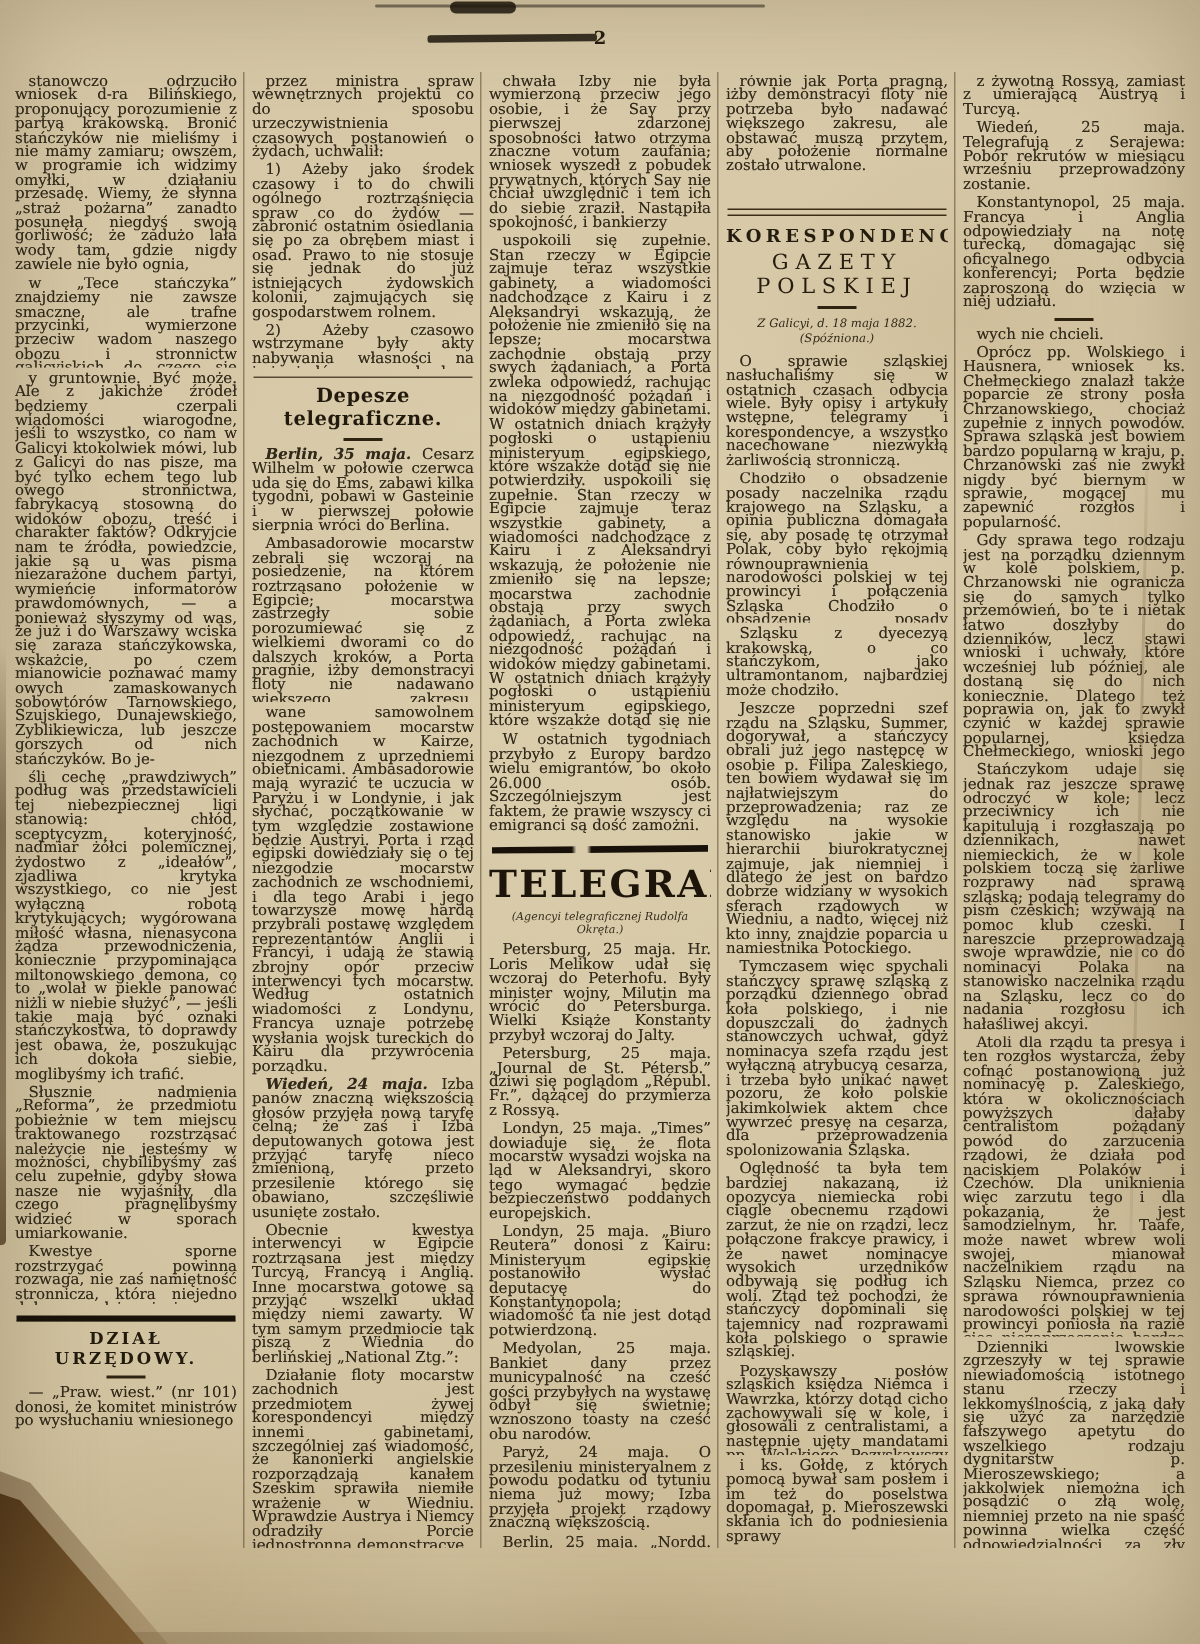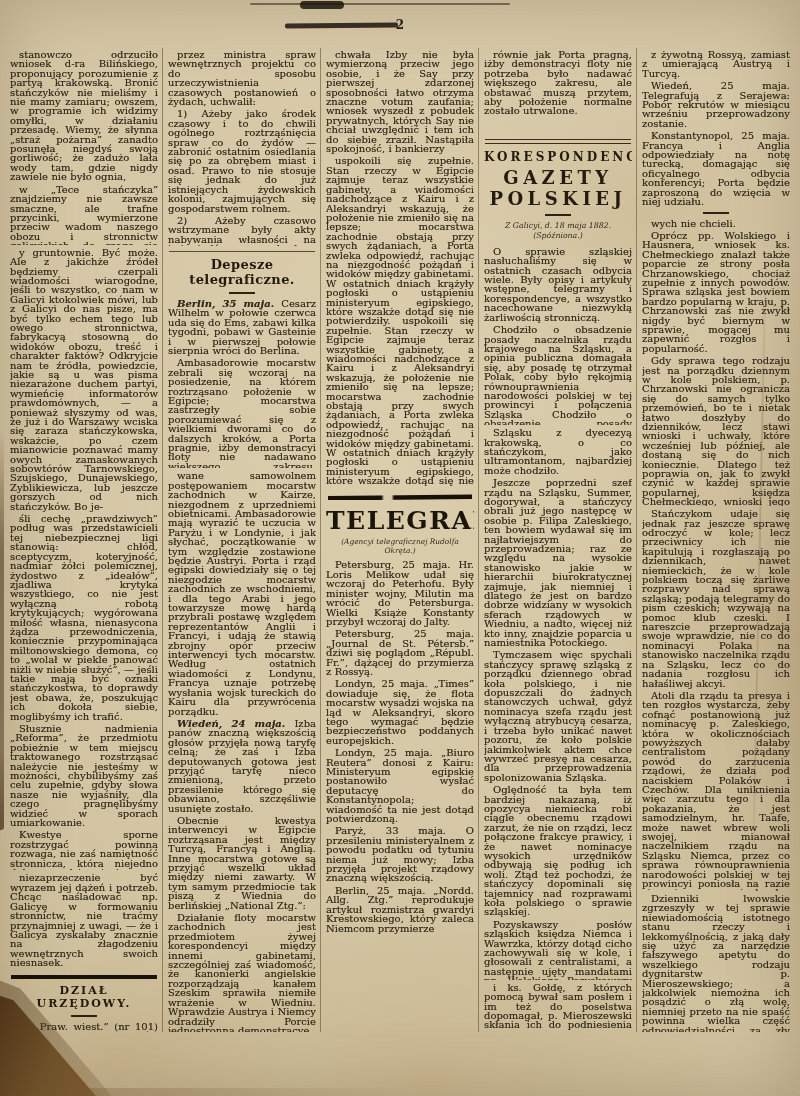--- a/index.html
+++ b/index.html
@@ -28,21 +28,21 @@
   .rule{height:1px;background:rgba(52,40,20,.78);margin:5px 1px;}
   .rshort{width:26px;height:2px;background:#2e2310;margin:5px auto;}
   .rthick{height:3px;background:#191208;margin:7px 1px 5px;border-bottom:1px solid rgba(25,18,8,.5);}
   .rdbl{height:3px;border-top:1px solid #3a2c15;border-bottom:1px solid #3a2c15;margin:6px 1px;}
   .rorn{height:6px;margin:8px 2px 6px;background:
         linear-gradient(90deg,#17110a 0 37%,transparent 39% 44%,#17110a 46% 100%);
         clip-path:polygon(0 25%,100% 0,100% 75%,0 100%);}
   .h-deps{font-size:13px;font-weight:bold;text-align:center;letter-spacing:.4px;color:#221a0c;margin:3px 0 1px;}
   .h-tele{font-size:25px;font-weight:bold;text-align:center;letter-spacing:1.5px;color:#1d150a;margin:4px 0 2px;}
   .h-kor1{font-size:12px;font-weight:600;text-align:center;letter-spacing:3px;color:#241c0e;margin:4px 0 0;}
-  .h-kor2{font-size:18px;font-weight:700;text-align:center;letter-spacing:4.5px;color:#241c0e;margin:3px 0 1px;}
+  .h-kor2{font-size:14px;font-weight:400;text-align:center;letter-spacing:4.5px;color:#241c0e;margin:3px 0 1px;}
   .h-dzial{font-size:11px;font-weight:bold;text-align:center;letter-spacing:2px;color:#221a0c;margin:2px 0 0;}
   .sub{font-size:7.4px;font-style:italic;text-align:center;margin:0 0 5px;color:#352c1c;}
   .dl{font-size:7.8px;font-style:italic;text-align:center;margin:1px 0;color:#31291a;}
   .sig{font-size:8.5px;font-style:italic;font-weight:bold;text-align:right;padding-right:8px;margin-top:4px;}
   .gap{width:100%;}
   .mark{position:absolute;background:#1c150b;opacity:.85;border-radius:2px;}
   .edge-strip{position:absolute;left:0;top:430px;width:4px;height:400px;
       background:linear-gradient(180deg,transparent,rgba(70,50,25,.55) 30%,rgba(70,50,25,.5) 80%,rgba(70,50,25,.75));border-radius:0 3px 3px 0;}
   .corner{position:absolute;left:0;top:982px;width:96px;height:114px;
       background:linear-gradient(115deg,#4c3317,#6f5129 60%,#7a5a30);
@@ -74,21 +74,20 @@
       <p class="bp">stanowczo odrzuciło wniosek d-ra Bilińskiego, proponujący porozumienie z partyą krakowską. Bronić stańczyków nie mieliśmy i nie mamy zamiaru; owszem, w programie ich widzimy omyłki, w działaniu przesadę. Wiemy, że słynna „straż pożarna” zanadto posunęła niegdyś swoją gorliwość; że zadużo lała wody tam, gdzie nigdy zawiele nie było ognia,</p>
       <div class="clip" style="height: 60px;">
         <p class="bp">w „Tece stańczyka” znajdziemy nie zawsze smaczne, ale trafne przycinki, wymierzone przeciw wadom naszego obozu i stronnictw galicyjskich, do czego się sami przyznajemy. w „Tece stańczyka” znajdziemy nie zawsze smaczne, ale trafne przycinki, wymierzone przeciw wadom naszego obozu i stronnictw galicyjskich, do czego się sami przyznajemy. w „Tece stańczyka” znajdziemy nie zawsze smaczne, ale trafne przycinki, wymierzone przeciw wadom naszego obozu i stronnictw galicyjskich, do czego się sami przyznajemy.</p>
       </div>
       <p class="bp">y gruntownie. Być może. Ale z jakichże źródeł będziemy czerpali wiadomości wiarogodne, jeśli to wszystko, co nam w Galicyi ktokolwiek mówi, lub z Galicyi do nas pisze, ma być tylko echem tego lub owego stronnictwa, fabrykacyą stosowną do widoków obozu, treść i charakter faktów? Odkryjcie nam te źródła, powiedzcie, jakie są u was pisma niezarażone duchem partyi, wymieńcie informatorów prawdomównych, — a ponieważ słyszymy od was, że już i do Warszawy wciska się zaraza stańczykowska, wskażcie, po czem mianowicie poznawać mamy owych zamaskowanych sobowtórów Tarnowskiego, Szujskiego, Dunajewskiego, Zyblikiewicza, lub jeszcze gorszych od nich stańczyków. Bo je-</p>
       <p class="bp">śli cechę „prawdziwych” podług was przedstawicieli tej niebezpiecznej ligi stanowią: chłód, sceptycyzm, koteryjność, nadmiar żółci polemicznej, żydostwo z „ideałów”, zjadliwa krytyka wszystkiego, co nie jest wyłączną robotą krytykujących; wygórowana miłość własna, nienasycona żądza przewodniczenia, koniecznie przypominająca miltonowskiego demona, co to „wolał w piekle panować niżli w niebie służyć”, — jeśli takie mają być oznaki stańczykostwa, to doprawdy jest obawa, że, poszukując ich dokoła siebie, moglibyśmy ich trafić.</p>
       <p class="bp">Słusznie nadmienia „Reforma”, że przedmiotu pobieżnie w tem miejscu traktowanego rozstrząsać należycie nie jesteśmy w możności, chybilibyśmy zaś celu zupełnie, gdyby słowa nasze nie wyjaśniły, dla czego pragnęlibyśmy widzieć w sporach umiarkowanie.</p>
       <div class="clip" style="height: 40px;">
         <p class="bp">Kwestye sporne rozstrzygać powinna rozwaga, nie zaś namiętność stronnicza, która niejedno dobre przedsięwzięcie u nas zniweczyła. Kwestye sporne rozstrzygać powinna rozwaga, nie zaś namiętność stronnicza, która niejedno dobre przedsięwzięcie u nas zniweczyła. Kwestye sporne rozstrzygać powinna rozwaga, nie zaś namiętność stronnicza, która niejedno dobre przedsięwzięcie u nas zniweczyła.</p>
       </div>
-      <p class="bp">niezaprzeczenie być wyrazem jej dążeń i potrzeb. Chcąc naśladować np. Galicyę w formowaniu stronnictw, nie traćmy przynajmniej z uwagi, — że i Galicya zyskałaby znacznie na złagodzeniu wewnętrznych swoich niesnasek.</p>
       <div class="rthick"></div>
       <div class="h-dzial">DZIAŁ URZĘDOWY.</div>
       <div class="rshort"></div>
       <p class="bp"><span class="lead-b">— „Praw. wiest.” </span>(nr 101) donosi, że komitet ministrów po wysłuchaniu wniesionego</p>
     </div>
   <div class="col" style="left:168px">
       <p class="bp">przez ministra spraw wewnętrznych projektu co do sposobu urzeczywistnienia czasowych postanowień o żydach, uchwalił:</p>
       <p class="bp">1) Ażeby jako środek czasowy i to do chwili ogólnego roztrząśnięcia spraw co do żydów — zabronić ostatnim osiedlania się po za obrębem miast i osad. Prawo to nie stosuje się jednak do już istniejących żydowskich kolonii, zajmujących się gospodarstwem rolnem.</p>
       <div class="clip" style="height: 30px;">
         <p class="bp">2) Ażeby czasowo wstrzymane były akty nabywania własności na imię żydów po za obrębem miast i osad. 2) Ażeby czasowo wstrzymane były akty nabywania własności na imię żydów po za obrębem miast i osad. 2) Ażeby czasowo wstrzymane były akty nabywania własności na imię żydów po za obrębem miast i osad.</p>
@@ -106,28 +105,30 @@
       <p class="bp">Działanie floty mocarstw zachodnich jest przedmiotem żywej korespondencyi między innemi gabinetami, szczególniej zaś wiadomość, że kanonierki angielskie rozporządzają kanałem Szeskim sprawiła niemiłe wrażenie w Wiedniu. Wprawdzie Austrya i Niemcy odradziły Porcie jednostronną demonstracyę,</p>
       <div class="clip" style="height: 90px;">
         <p class="bp">równie jak Porta pragną, iżby demonstracyi floty nie potrzeba było nadawać większego zakresu, ale obstawać muszą przytem, aby położenie normalne zostało utrwalone. Z Berlina donoszą o ułatwieniach w ruchu metańskim na kolei żelaznej. równie jak Porta pragną, iżby demonstracyi floty nie potrzeba było nadawać większego zakresu, ale obstawać muszą przytem, aby położenie normalne zostało utrwalone. Z Berlina donoszą o ułatwieniach w ruchu metańskim na kolei żelaznej. równie jak Porta pragną, iżby demonstracyi floty nie potrzeba było nadawać większego zakresu, ale obstawać muszą przytem, aby położenie normalne zostało utrwalone. Z Berlina donoszą o ułatwieniach w ruchu metańskim na kolei żelaznej.</p>
       </div>
     </div>
   <div class="col" style="left:326px">
       <p class="bp">chwała Izby nie była wymierzoną przeciw jego osobie, i że Say przy pierwszej zdarzonej sposobności łatwo otrzyma znaczne votum zaufania; wniosek wyszedł z pobudek prywatnych, których Say nie chciał uwzględnić i tem ich do siebie zraził. Nastąpiła spokojność, i bankierzy</p>
       <div class="clip" style="height: 330px;">
         <p class="bp">uspokoili się zupełnie. Stan rzeczy w Egipcie zajmuje teraz wszystkie gabinety, a wiadomości nadchodzące z Kairu i z Aleksandryi wskazują, że położenie nie zmieniło się na lepsze; mocarstwa zachodnie obstają przy swych żądaniach, a Porta zwleka odpowiedź, rachując na niezgodność pożądań i widoków między gabinetami. W ostatnich dniach krążyły pogłoski o ustąpieniu ministeryum egipskiego, które wszakże dotąd się nie potwierdziły. uspokoili się zupełnie. Stan rzeczy w Egipcie zajmuje teraz wszystkie gabinety, a wiadomości nadchodzące z Kairu i z Aleksandryi wskazują, że położenie nie zmieniło się na lepsze; mocarstwa zachodnie obstają przy swych żądaniach, a Porta zwleka odpowiedź, rachując na niezgodność pożądań i widoków między gabinetami. W ostatnich dniach krążyły pogłoski o ustąpieniu ministeryum egipskiego, które wszakże dotąd się nie potwierdziły. uspokoili się zupełnie. Stan rzeczy w Egipcie zajmuje teraz wszystkie gabinety, a wiadomości nadchodzące z Kairu i z Aleksandryi wskazują, że położenie nie zmieniło się na lepsze; mocarstwa zachodnie obstają przy swych żądaniach, a Porta zwleka odpowiedź, rachując na niezgodność pożądań i widoków między gabinetami. W ostatnich dniach krążyły pogłoski o ustąpieniu ministeryum egipskiego, które wszakże dotąd się nie potwierdziły.</p>
       </div>
+      <p class="bp">W ostatnich tygodniach przybyło z Europy bardzo wielu emigrantów, bo około 26.000 osób. Szczególniejszym jest faktem, że prawie wszyscy ci emigranci są dość zamożni.</p>
       <div class="rorn"></div>
       <div class="h-tele">TELEGRAMY.</div>
       <div class="sub">(Agencyi telegraficznej Rudolfa Okręta.)</div>
       <p class="bp"><span class="lead-b">Petersburg, 25 maja. </span>Hr. Loris Melikow udał się wczoraj do Peterhofu. Były minister wojny, Milutin ma wrócić do Petersburga. Wielki Książe Konstanty przybył wczoraj do Jalty.</p>
       <p class="bp"><span class="lead-b">Petersburg, 25 maja. </span>„Journal de St. Pétersb.” dziwi się poglądom „Républ. Fr.”, dążącej do przymierza z Rossyą.</p>
       <p class="bp"><span class="lead-b">Londyn, 25 maja. </span>„Times” dowiaduje się, że flota mocarstw wysadzi wojska na ląd w Aleksandryi, skoro tego wymagać będzie bezpieczeństwo poddanych europejskich.</p>
       <p class="bp"><span class="lead-b">Londyn, 25 maja. </span>„Biuro Reutera” donosi z Kairu: Ministeryum egipskie postanowiło wysłać deputacyę do Konstantynopola; wiadomość ta nie jest dotąd potwierdzoną.</p>
-      <p class="bp"><span class="lead-b">Paryż, 33 maja. </span>O przesileniu ministeryalnem z powodu podatku od tytuniu niema już mowy; Izba przyjęła projekt rządowy znaczną większością.</p>
+      <p class="bp"><span class="lead-b">Medyolan, 25 maja. </span>Bankiet dany przez municypalność na cześć gości przybyłych na wystawę odbył się świetnie; wznoszono toasty na cześć obu narodów.</p>
+      <p class="bp"><span class="lead-b">Paryż, 24 maja. </span>O przesileniu ministeryalnem z powodu podatku od tytuniu niema już mowy; Izba przyjęła projekt rządowy znaczną większością.</p>
       <p class="bp"><span class="lead-b">Berlin, 25 maja. </span>„Nordd. Allg. Ztg.” reprodukuje artykuł rozmistrza gwardyi Krestowskiego, który zaleca Niemcom przymierze</p>
     </div>
   <div class="col" style="left:484px">
       <p class="bp">równie jak Porta pragną, iżby demonstracyi floty nie potrzeba było nadawać większego zakresu, ale obstawać muszą przytem, aby położenie normalne zostało utrwalone.</p>
       <div class="gap" style="height: 14px;"></div>
       <div class="rdbl"></div>
       <div class="h-kor1">KORESPONDENCYE</div>
       <div class="h-kor2">GAZETY POLSKIEJ</div>
       <div class="rshort"></div>
       <div class="dl">Z Galicyi, d. 18 maja 1882.</div>

